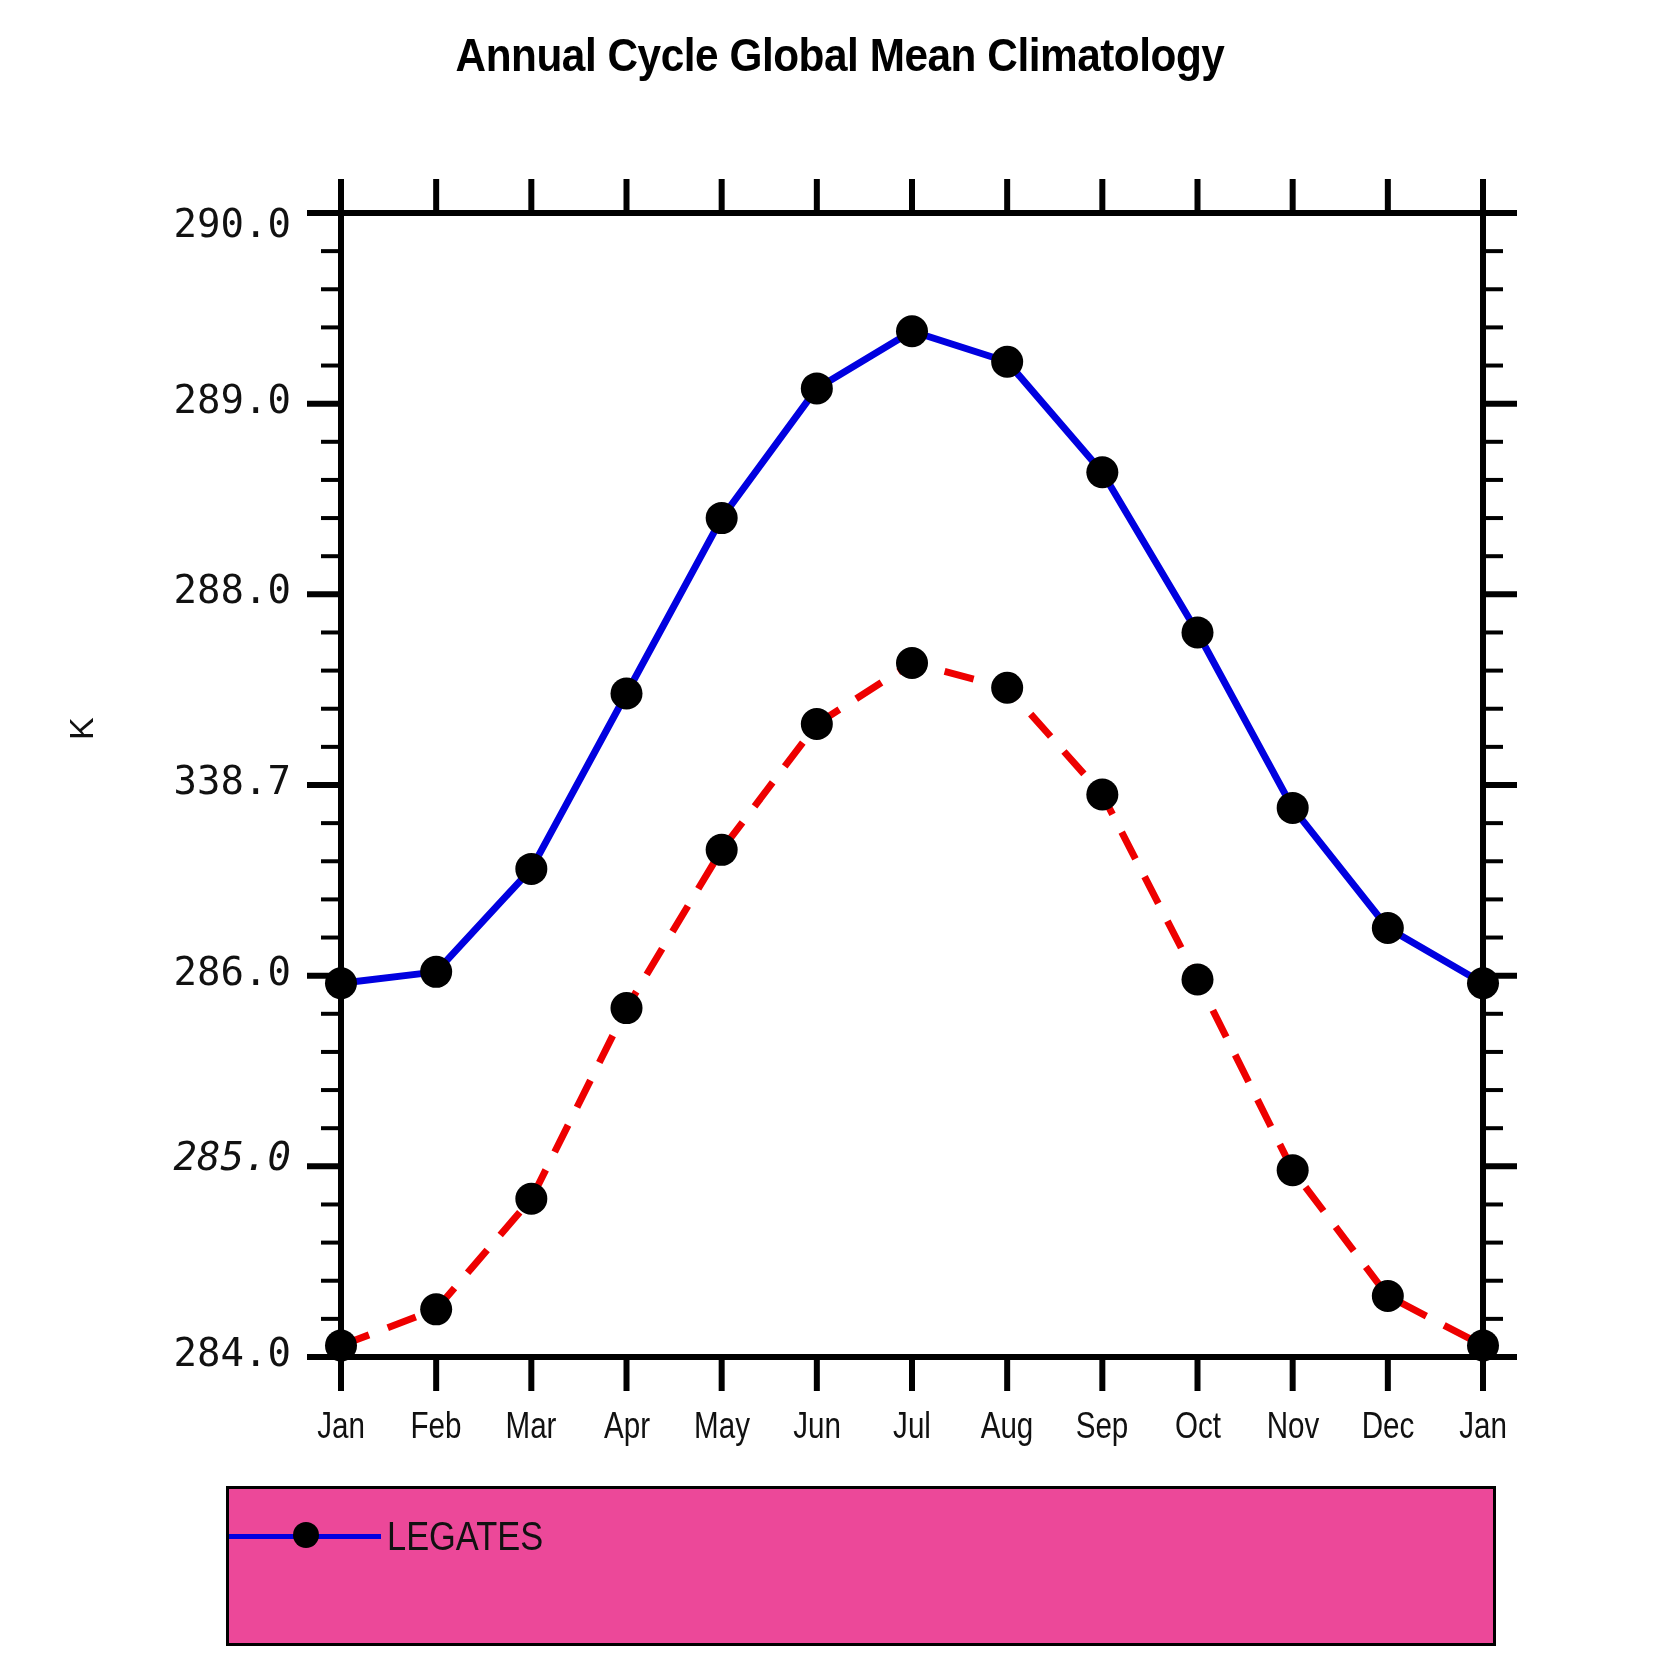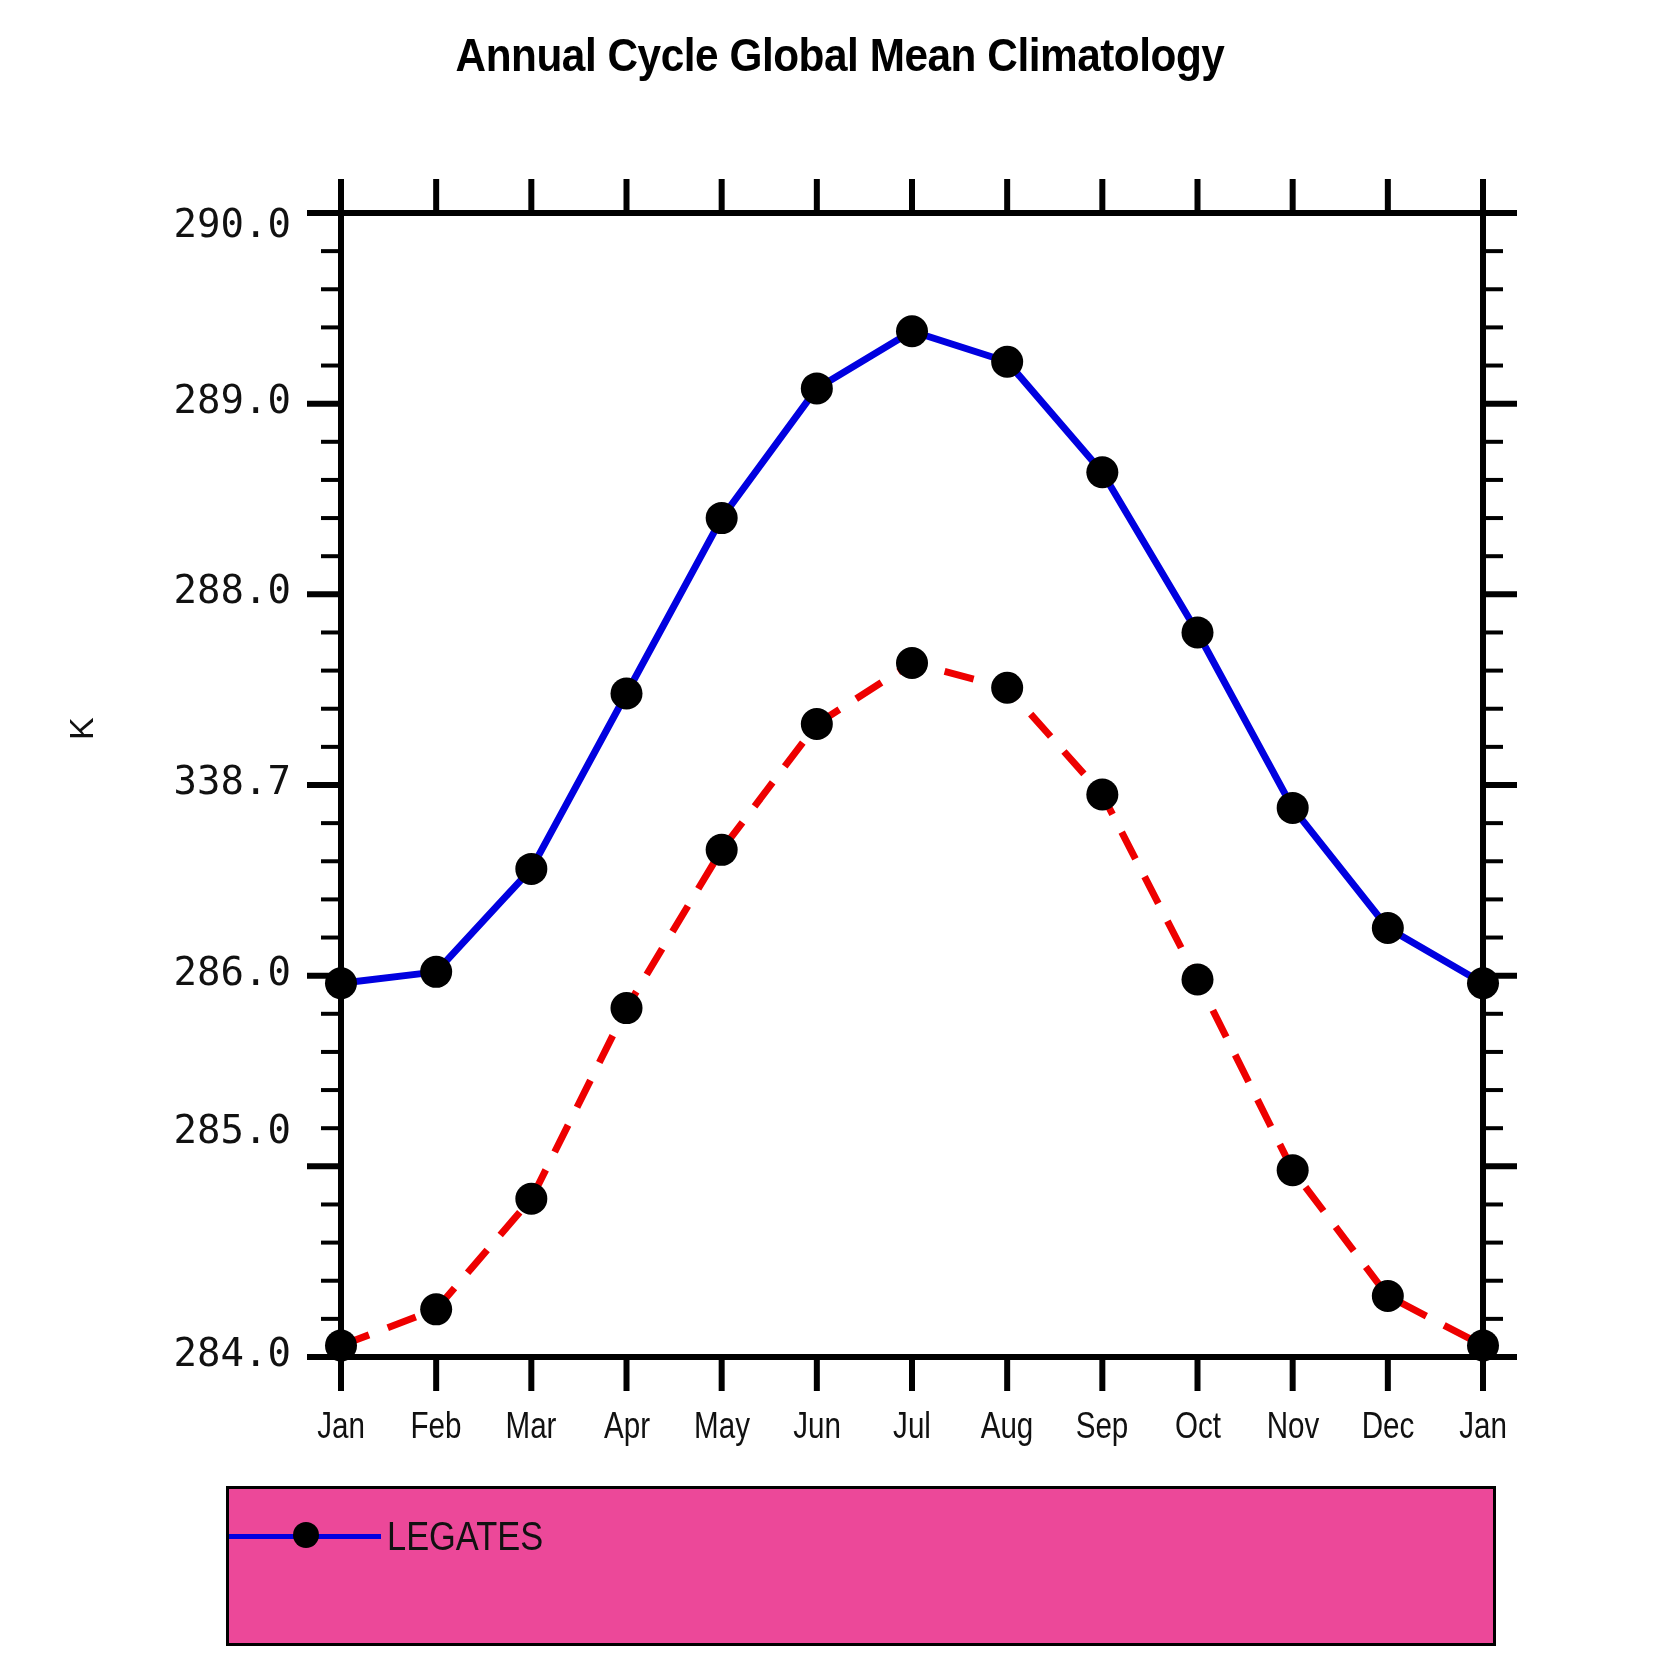--- a/index.html
+++ b/index.html
@@ -113,21 +113,21 @@
 
 
   <div class="yaxis-title">K</div>
 
   <div id="ytick-labels">
       <div class="ytick-label" style="left: 81px; top: 186px; margin-top: 15px;">290.0</div>
       <div class="ytick-label" style="left: 81px; top: 376.667px;">289.0</div>
       <div class="ytick-label" style="left: 81px; top: 567.333px;">288.0</div>
       <div class="ytick-label" style="left: 81px; top: 758px;">338.7</div>
       <div class="ytick-label" style="left: 81px; top: 948.667px;">286.0</div>
-      <div class="ytick-label" style="left: 81px; top: 1107px;">285.0</div>
+      <div class="ytick-label" style="left: 81px; top: 1134px; font-style: italic;">285.0</div>
       <div class="ytick-label" style="left: 81px; top: 1330px;">284.0</div>
     </div>
   <div id="xtick-labels">
       <div class="xtick-label" style="left: 271px; width: 140px; top: 1405px;">Jan</div>
       <div class="xtick-label" style="left: 366.167px; width: 140px; top: 1405px;">Feb</div>
       <div class="xtick-label" style="left: 461.333px; width: 140px; top: 1405px;">Mar</div>
       <div class="xtick-label" style="left: 556.5px; width: 140px; top: 1405px;">Apr</div>
       <div class="xtick-label" style="left: 651.667px; width: 140px; top: 1405px;">May</div>
       <div class="xtick-label" style="left: 746.833px; width: 140px; top: 1405px;">Jun</div>
       <div class="xtick-label" style="left: 842px; width: 140px; top: 1405px;">Jul</div>

